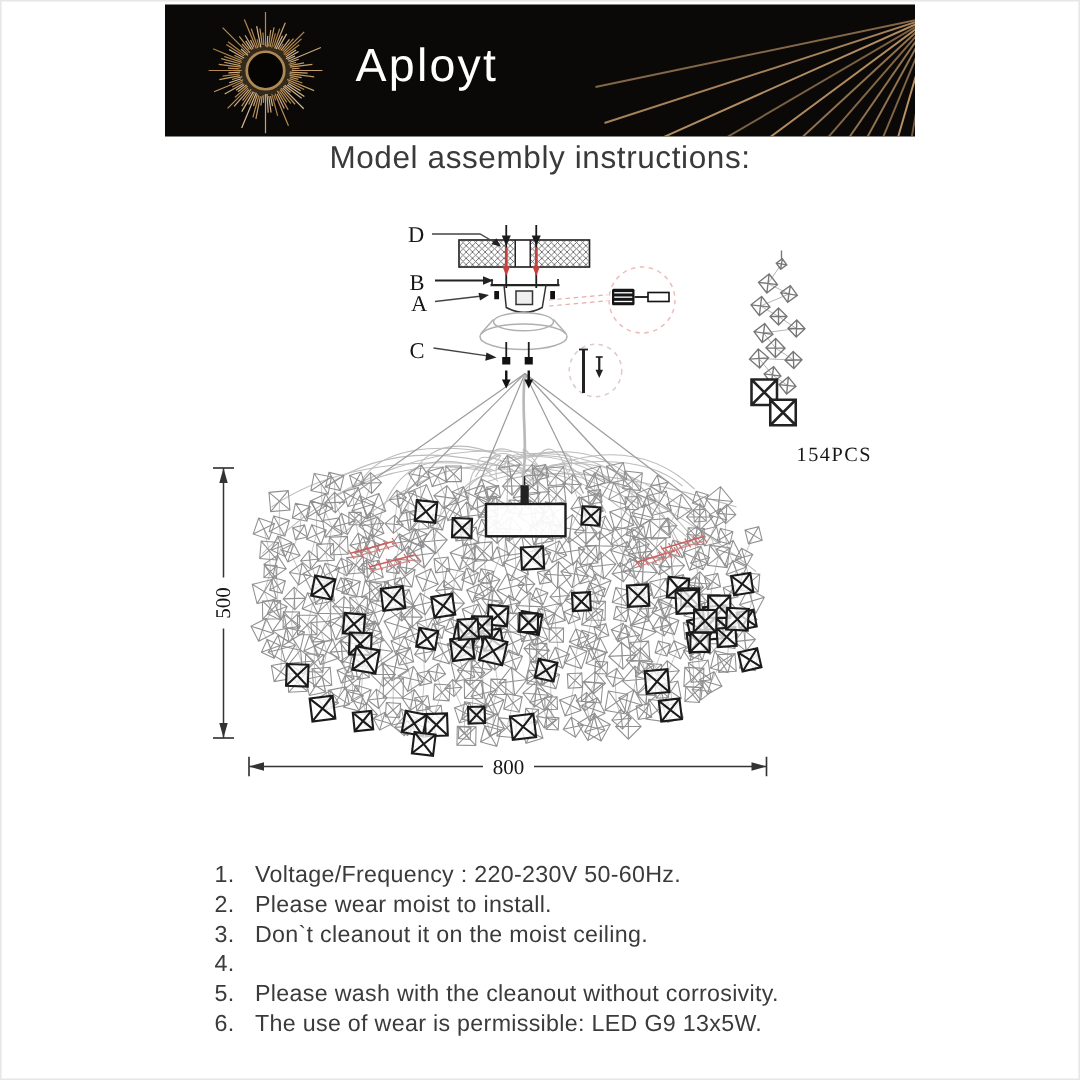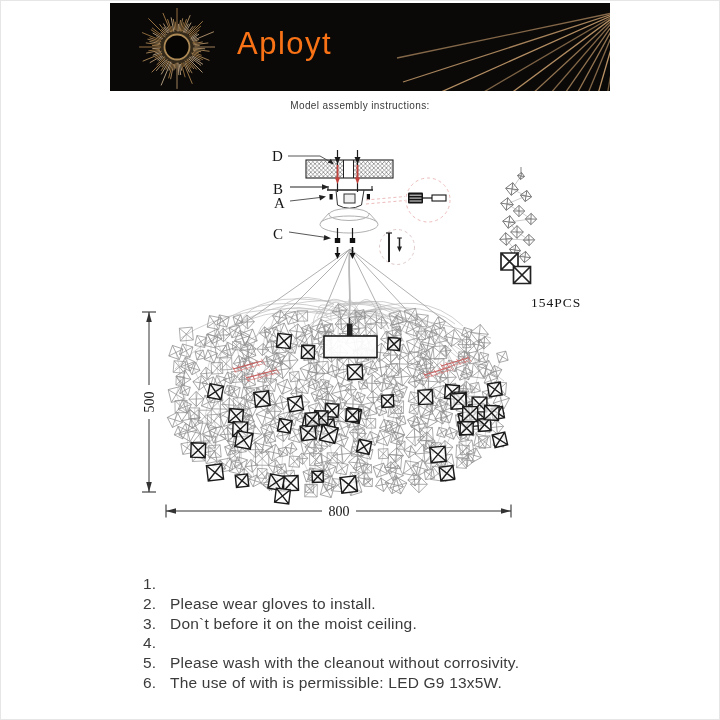--- a/index.html
+++ b/index.html
@@ -8,25 +8,25 @@
     font-family:"Liberation Sans",sans-serif;
     box-shadow:inset 0 0 0 1px #e6e6e6;
   }
   .banner{
     position:absolute;left:110px;top:3px;width:500px;height:88px;
     background:#0b0907;overflow:hidden;
   }
   .banner svg{position:absolute;left:0;top:0;}
   .brand{
     position:absolute;left:127px;top:23px;
-    font-size:31px;font-weight:400;color:#f97316;letter-spacing:1.5px;
+    font-size:31px;font-weight:400;color:#ffffff;letter-spacing:1.5px;
   }
   .header{
     position:absolute;left:0;top:96px;width:100%;text-align:center;
-    color:#3a3a3a;font-size:10px;line-height:19.5px;letter-spacing:.4px;
+    color:#3a3a3a;font-size:21px;line-height:19.5px;letter-spacing:.4px;
   }
   .diagram{position:absolute;left:0;top:0;width:720px;height:720px;}
   .instructions{
     position:absolute;left:143px;top:574px;width:460px;
     color:#3b3b3b;font-size:15.5px;line-height:19.8px;letter-spacing:.2px;
     list-style:none;margin:0;padding:0;
   }
   .instr-row{display:flex;}
   .instr-num{width:27px;flex:none;}
   text{font-family:"Liberation Serif",serif;fill:#161616;}
@@ -1174,35 +1174,36 @@
       <line x1="511" y1="504.5" x2="511" y2="517.5" stroke="#333" stroke-width="1.1"></line>
       <polygon points="166,511 176,508.2 176,513.8" fill="#333"></polygon>
       <polygon points="511,511 501,508.2 501,513.8" fill="#333"></polygon>
       <text x="339" y="515.8" text-anchor="middle" font-size="14">800</text>
     </g>
   </svg>
 
   <ol class="instructions" id="instruction-list">
       <li class="instr-row">
         <span class="instr-num">1.</span>
+        <span>Voltage/Frequency : 220-230V 50-60Hz.</span>
       </li>
       <li class="instr-row">
         <span class="instr-num">2.</span>
-        <span>Please wear gloves to install.</span>
+        <span>Please wear moist to install.</span>
       </li>
       <li class="instr-row">
         <span class="instr-num">3.</span>
-        <span>Don`t before it on the moist ceiling.</span>
+        <span>Don`t cleanout it on the moist ceiling.</span>
       </li>
       <li class="instr-row">
         <span class="instr-num">4.</span>
       </li>
       <li class="instr-row">
         <span class="instr-num">5.</span>
         <span>Please wash with the cleanout without corrosivity.</span>
       </li>
       <li class="instr-row">
         <span class="instr-num">6.</span>
-        <span>The use of with is permissible: LED G9 13x5W.</span>
+        <span>The use of wear is permissible: LED G9 13x5W.</span>
       </li>
     </ol>
 
 </div>
 
 </body></html>

